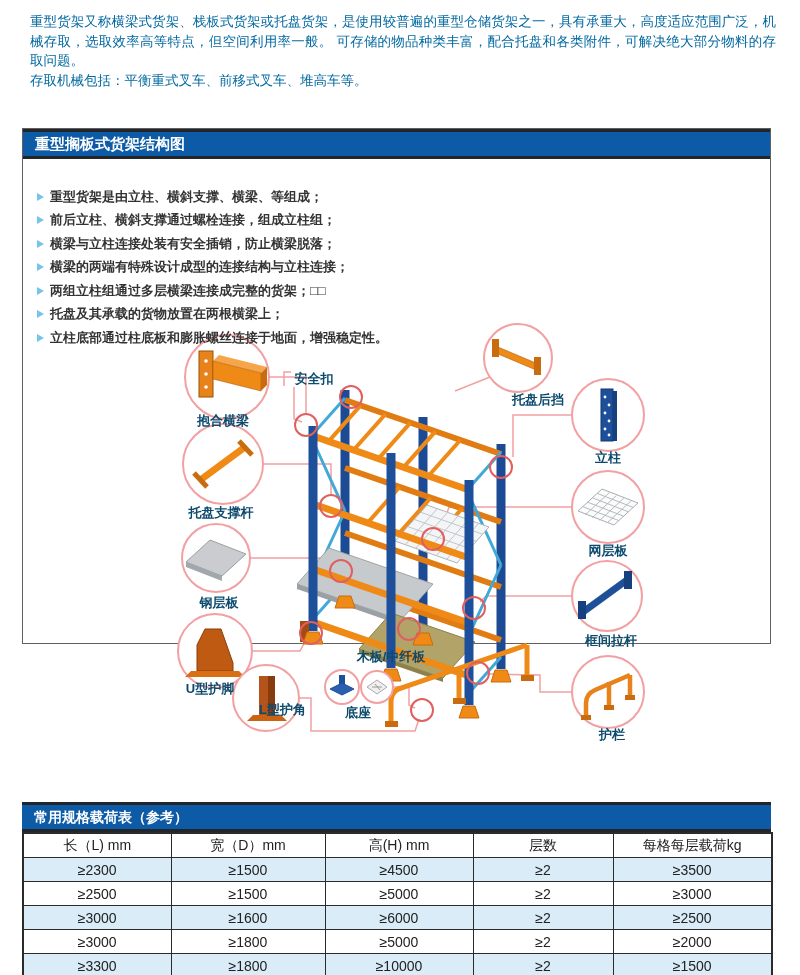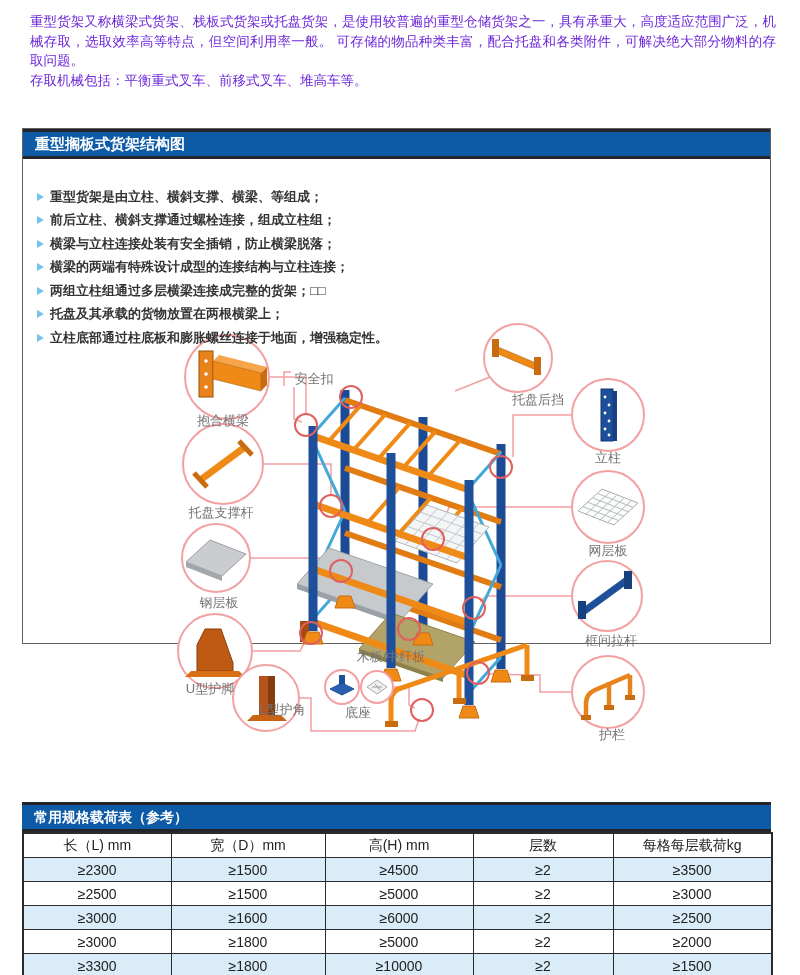--- a/index.html
+++ b/index.html
@@ -1,28 +1,28 @@
 <!DOCTYPE html>
 <html><head>
 <meta charset="utf-8">
 <style>
   html,body{margin:0;padding:0;background:#ffffff;}
   body{width:800px;height:975px;position:relative;font-family:"Liberation Sans","DejaVu Sans",sans-serif;color:#333;}
-  .intro{position:absolute;left:30px;top:12px;width:746px;font-size:13.5px;line-height:19.5px;color:#6d28d9;text-align:justify;}
+  .intro{position:absolute;left:30px;top:12px;width:746px;font-size:13.5px;line-height:19.5px;color:#0369a1;text-align:justify;}
   .intro p{margin:0;}
   .panel{position:absolute;left:22px;width:749px;background:#fff;border:1px solid #606060;box-sizing:border-box;}
   #box1{top:128px;height:516px;}
   #box2{top:802px;border:none;}
   .bar{height:24px;line-height:24px;background:#0d5aa7;border-top:3px solid #22262b;border-bottom:3px solid #22262b;color:#fff;font-weight:bold;font-size:15px;padding-left:12px;}
   #box2 .bar{font-size:14px;}
   .bullets{position:relative;z-index:2;list-style:none;margin:26px 0 0 0;padding:0 0 0 14px;}
   .bullets li{display:flex;align-items:center;height:23.5px;font-size:13px;font-weight:600;color:#333;}
   .tri{width:0;height:0;border-left:7px solid #74c4ec;border-top:4.5px solid transparent;border-bottom:4.5px solid transparent;margin-right:6px;flex:0 0 auto;}
   .diagram-svg{position:absolute;left:0;top:0;z-index:1;}
-  .dlabel{position:absolute;z-index:3;transform:translate(-50%,-50%);font-size:13px;font-weight:normal;color:#737373;white-space:nowrap;}
+  .dlabel{position:absolute;z-index:3;transform:translate(-50%,-50%);font-size:13px;font-weight:bold;color:#0c4a6e;white-space:nowrap;}
   table.spec{border-collapse:collapse;width:749px;table-layout:fixed;}
   table.spec th,table.spec td{border:1px solid #2b2b2b;height:23px;text-align:center;font-size:14px;font-weight:normal;color:#222;padding:0;}
   table.spec tr.alt td{background:#d9ecf8;}
   table.spec{border:2px solid #2b2b2b;}
   col.c1{width:148px;}col.c2{width:154px;}col.c3{width:148px;}col.c4{width:140px;}col.c5{width:159px;}
 </style>
 </head>
 <body>
 
 <div class="intro">

